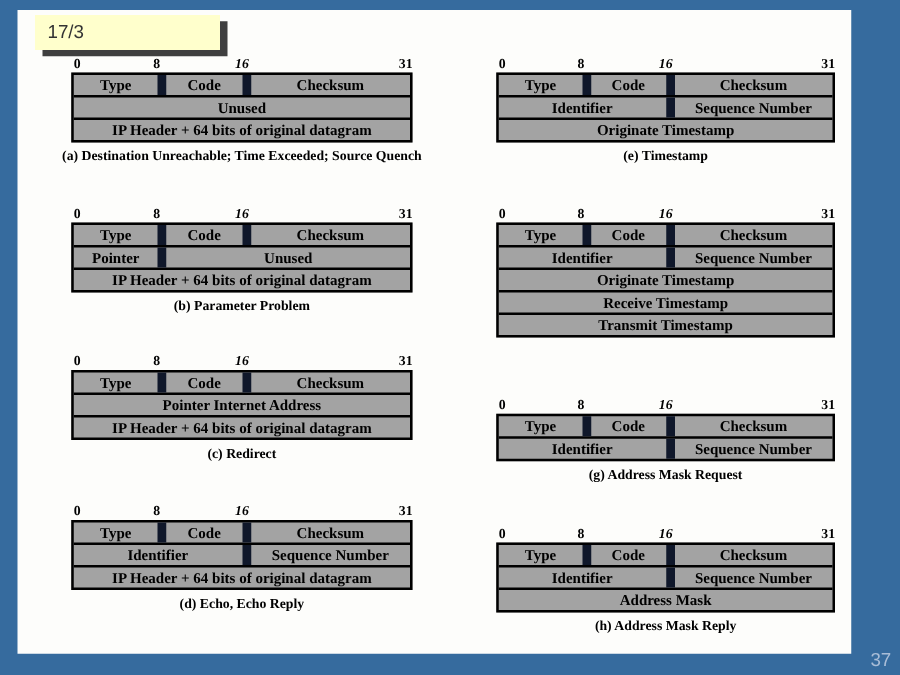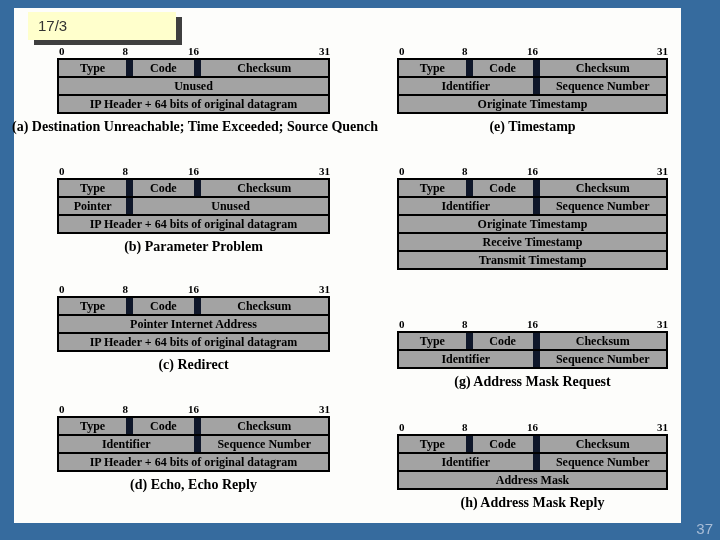--- a/index.html
+++ b/index.html
@@ -22,34 +22,34 @@
     box-sizing:border-box;
   }
   .col{position:absolute; top:0; height:540px; z-index:2;}
   .col-left{left:57px; width:273px;}
   .col-right{left:397px; width:271px;}
   .diagram{position:absolute; left:0; width:100%;}
   .bit-ruler{position:relative; height:14px; font-weight:bold; font-size:11px; color:#000;}
   .bit{position:absolute; bottom:1px;}
   .bit.b0{left:2px;}
   .bit.b8{left:25%; transform:translateX(-50%);}
-  .bit.b16{left:50%; transform:translateX(-50%);}
+  .bit.b16{left:50%; transform:translateX(-50%);font-style:italic;}
   .bit.b31{right:0;}
   .fmt{border:2px solid #000; background:#a3a3a3;}
   .frow{display:flex; height:16px; line-height:16px; border-top:2px solid #000;}
   .frow:first-child{border-top:none;}
   .fcell{
     box-sizing:border-box; border-left:7px solid #0f172a;
     text-align:center; font-weight:bold; font-size:12px; color:#000;
     overflow:hidden; white-space:nowrap;
   }
   .fcell:first-child{border-left:none;}
   .caption{
     margin:5px -45px 0; text-align:center; white-space:nowrap;
-    font-weight:bold; font-size:14px; color:#000;
+    font-weight:bold; font-size:11px; color:#000;
   }
   .pagenum{
     position:absolute; right:7px; top:520px; z-index:3;
     font-family:"Liberation Sans", sans-serif;
     font-size:15px; color:var(--pageNum,#a9bdd7);
   }
 </style>
 </head>
 <body>
 

